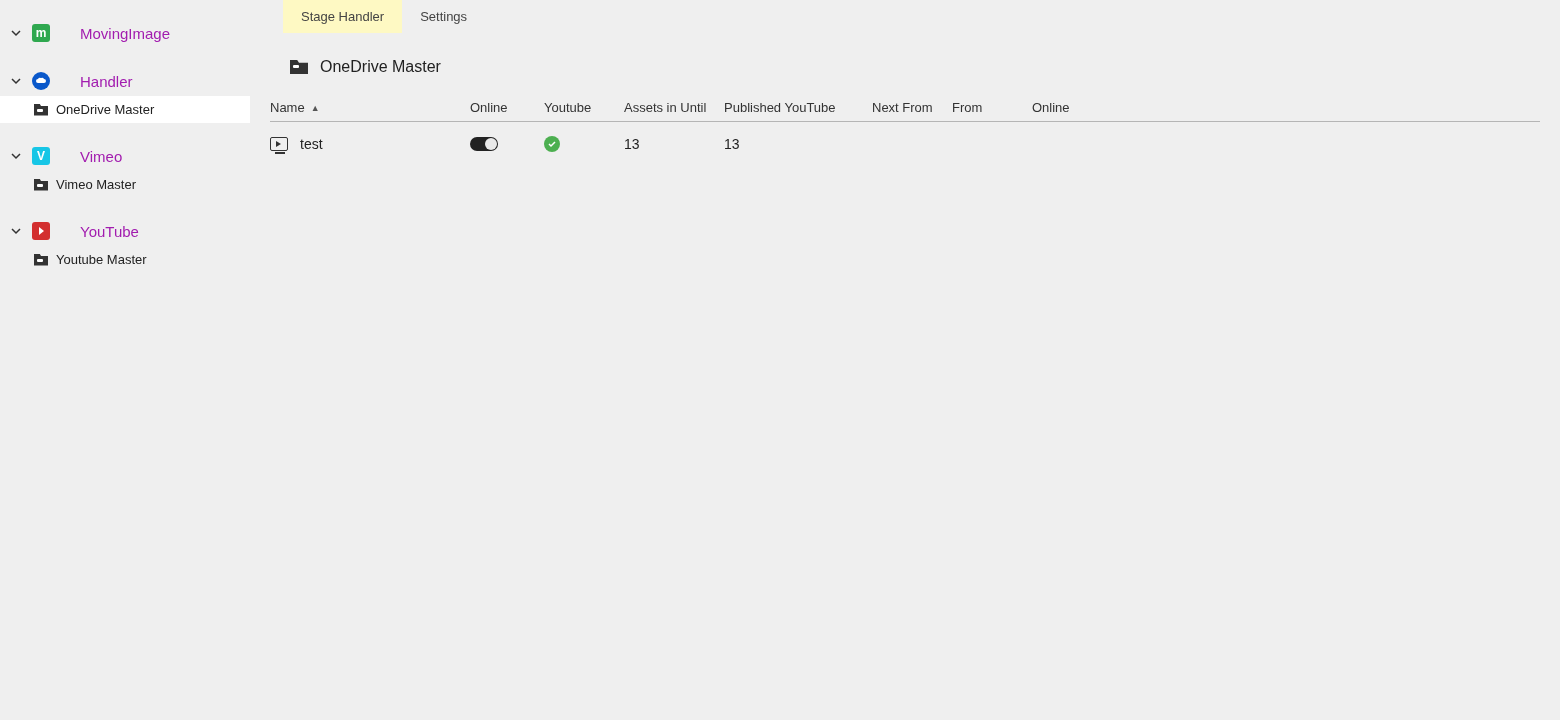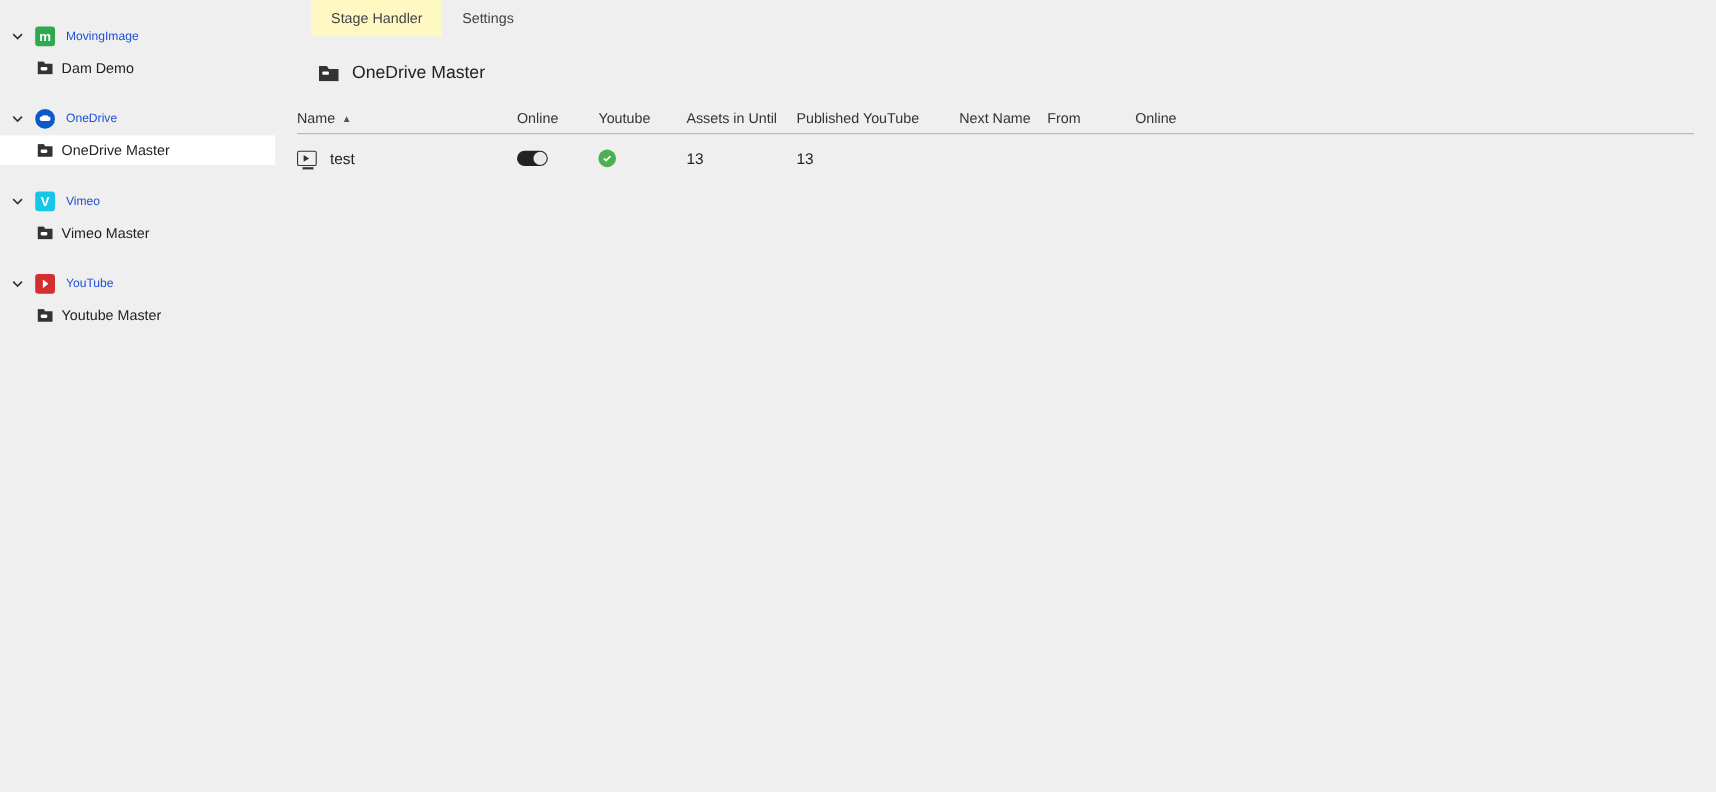--- a/index.html
+++ b/index.html
@@ -4,21 +4,21 @@
   <style>
     * { margin:0; padding:0; box-sizing:border-box; }
     body { font-family:"Segoe UI",Arial,sans-serif; background:#efefef; color:#333; font-size:13px; width:1560px; height:720px; overflow:hidden; }
     .app { display:flex; height:100%; }
     
     .sidebar { width:250px; padding-top:18px; }
     .tree-group { }
     .tree-header { display:flex; align-items:center; gap:10px; padding:6px 10px; cursor:pointer; }
     .tree-header .chev { width:12px; display:flex; justify-content:center; color:#333; }
     .tree-header .brand { width:18px; height:18px; display:flex; align-items:center; justify-content:center; font-size:12px; color:#fff; }
-    .tree-header .label { font-size:11px; color:#1d4ed8; }
+    .tree-header .label { font-size:15px; color:#a21caf;margin-left:20px; }
     .tree-children { }
     .tree-child { display:flex; align-items:center; gap:8px; padding:6px 10px 6px 34px; font-size:13px; color:#222; cursor:pointer; }
     .tree-child.active { background:#fff; }
     .folder-glyph { width:14px; height:12px; background:#333; position:relative; clip-path:polygon(0 0, 40% 0, 50% 20%, 100% 20%, 100% 100%, 0 100%); }
     .folder-glyph::after { content:""; position:absolute; left:3px; top:5px; width:6px; height:3px; background:#fff; border-radius:1px; }
     
     .brand.mi { background:#2fa84f; border-radius:3px; font-weight:bold; }
     .brand.od { background:#0a58ca; border-radius:50%; }
     .brand.vm { background:#17c6e6; border-radius:3px; font-weight:bold; }
     .brand.yt { background:#d32f2f; border-radius:3px; position:relative; }
@@ -66,41 +66,35 @@
         <div class="tree-group">
           <div class="tree-header">
             <span class="chev">
               <svg width="10" height="10" viewBox="0 0 10 10">
                 <path d="M1 3 L5 7 L9 3" stroke="#333" stroke-width="1.5" fill="none"></path>
               </svg>
             </span>
             <span class="brand mi">m</span>
             <span class="label">MovingImage</span>
           </div>
-          <div class="tree-children">
-            <div class="tree-child">
-              <span class="folder-glyph"></span>
-              <span>Dam Demo</span>
-            </div>
-          </div>
         </div>
         <div style="height: 18px;"></div>
         <div class="tree-group">
           <div class="tree-header">
             <span class="chev">
               <svg width="10" height="10" viewBox="0 0 10 10">
                 <path d="M1 3 L5 7 L9 3" stroke="#333" stroke-width="1.5" fill="none"></path>
               </svg>
             </span>
             <span class="brand od">
               <svg width="12" height="8" viewBox="0 0 12 8">
                 <path d="M3 6 Q1 6 1 4 Q1 2 3 2 Q4 0 6 1 Q8 0 9 2 Q11 2 11 4 Q11 6 9 6 Z" fill="#fff"></path>
               </svg>
             </span>
-            <span class="label">OneDrive</span>
+            <span class="label">Handler</span>
           </div>
           <div class="tree-children">
             <div class="tree-child active">
               <span class="folder-glyph"></span>
               <span>OneDrive Master</span>
             </div>
           </div>
         </div>
         <div style="height: 18px;"></div>
         <div class="tree-group">
@@ -153,21 +147,21 @@
     <div class="table">
       <div class="thead-row">
         <div class="col-name">
           <span>Name</span>
           <span class="sort-caret">▲</span>
         </div>
         <div class="col-online">Online</div>
         <div class="col-status">Youtube</div>
         <div class="col-scope">Assets in Until</div>
         <div class="col-pub">Published YouTube</div>
-        <div class="col-next">Next Name</div>
+        <div class="col-next">Next From</div>
         <div class="col-from">From</div>
         <div class="col-until">Online</div>
       </div>
       <div id="tbody">
           <div class="trow">
             <div class="col-name row-name">
               <span class="monitor-glyph"></span>
               <span>test</span>
             </div>
             <div class="col-online">

